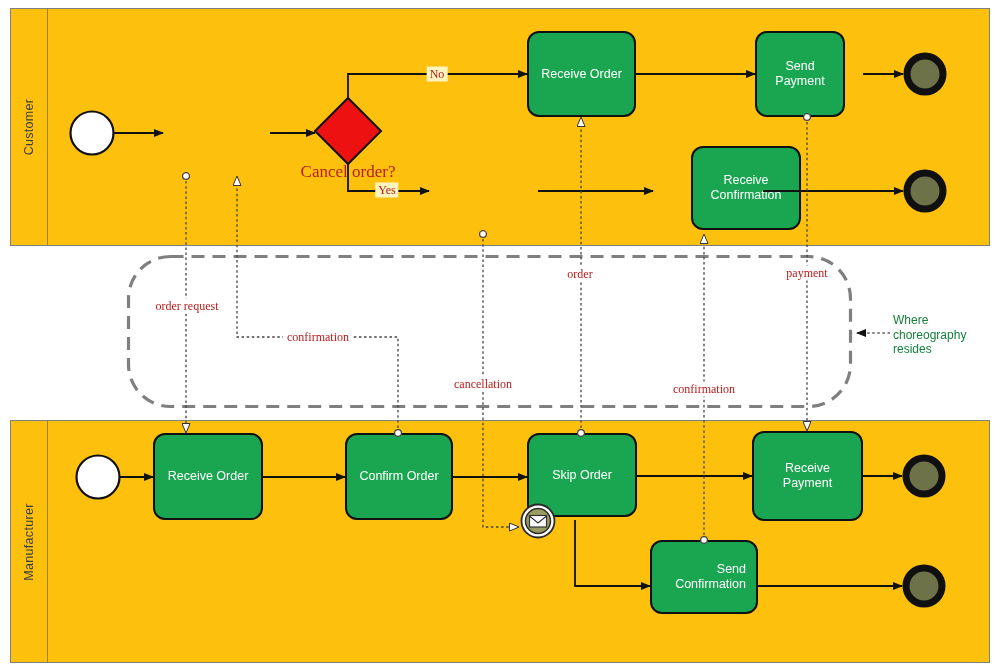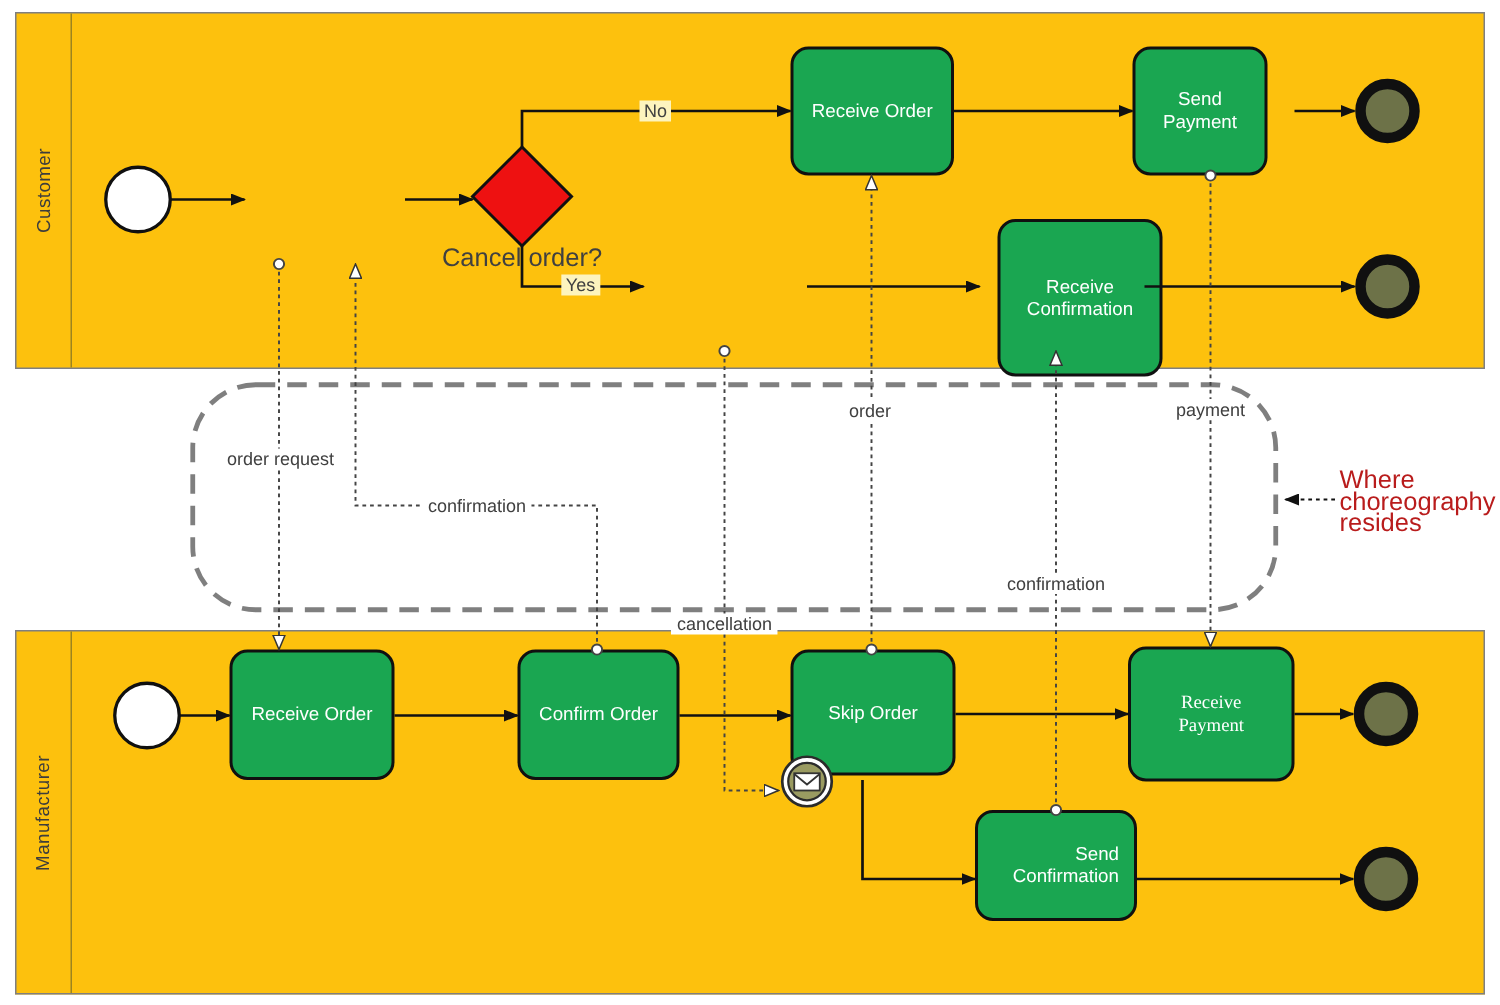--- a/index.html
+++ b/index.html
@@ -14,25 +14,25 @@
 
   
   .task{position:absolute;background:#1AA651;border:2px solid #101010;border-radius:12px;
         color:#ffffff;display:flex;align-items:center;justify-content:center;text-align:center;
         font-size:12.5px;line-height:15px;padding:12px 10px;box-sizing:border-box;z-index:2;}
 
   
   #wires{position:absolute;left:0;top:0;z-index:5;pointer-events:none;}
 
   
-  .lbl{position:absolute;transform:translate(-50%,-50%);font-size:12px;color:#404040;
-       white-space:nowrap;z-index:6;}
+  .lbl{position:absolute;transform:translate(-50%,-50%);font-size:12px;color:#b91c1c;
+       white-space:nowrap;z-index:6;font-family:Liberation Serif, serif;}
   .badge{background:#FDF4BE;padding:0 3px;}
   .on-white{background:#ffffff;padding:0 4px;}
-  .annotation{position:absolute;font-size:17px;color:#b91c1c;line-height:14.5px;
+  .annotation{position:absolute;font-size:12px;color:#15803d;line-height:14.5px;
               white-space:pre-line;z-index:6;}
 </style>
 </head>
 <body>
 
 <div id="canvas">
 
   <div class="pool" style="left:10px;top:8px;width:980px;height:238px;">
     <div class="lane-strip">
       <span class="lane-label">Customer</span>
@@ -43,34 +43,34 @@
       <span class="lane-label">Manufacturer</span>
     </div>
   </div>
 
   <div class="task" style="left:527px;top:31px;width:109px;height:86px;">
     <span>Receive Order</span>
   </div>
   <div class="task" style="left:755px;top:31px;width:90px;height:86px;">
     <span>Send Payment</span>
   </div>
-  <div class="task" style="left:665px;top:146px;width:110px;height:105px;">
+  <div class="task" style="left:691px;top:146px;width:110px;height:84px;">
     <span>Receive Confirmation</span>
   </div>
 
   <div class="task" style="left:153px;top:433px;width:110px;height:87px;">
     <span>Receive Order</span>
   </div>
   <div class="task" style="left:345px;top:433px;width:108px;height:87px;">
     <span>Confirm Order</span>
   </div>
   <div class="task" style="left:527px;top:433px;width:110px;height:84px;">
     <span>Skip Order</span>
   </div>
-  <div class="task" style="left:752px;top:431px;width:111px;height:90px;font-family:Liberation Serif, serif;">
+  <div class="task" style="left:752px;top:431px;width:111px;height:90px;">
     <span>Receive Payment</span>
   </div>
   <div class="task" style="left:650px;top:540px;width:108px;height:74px;text-align:right;">
     <span>Send Confirmation</span>
   </div>
 
   <svg id="wires" width="1000" height="670" viewBox="0 0 1000 670">
     <defs>
       <marker id="mArrow" markerUnits="userSpaceOnUse" markerWidth="10" markerHeight="8" refX="9" refY="4" orient="auto">
         <path d="M0,0 L10,4 L0,8 Z" fill="#111"></path>
@@ -135,20 +135,20 @@
   </svg>
 
   <div class="lbl" style="left:348px;top:172px;font-size:17px;text-align:right;">Cancel order?</div>
   <div class="lbl badge" style="left:437px;top:74px;">No</div>
   <div class="lbl badge" style="left:387px;top:190px;">Yes</div>
 
   <div class="lbl on-white" style="left:187px;top:306px;">order request</div>
   <div class="lbl on-white" style="left:318px;top:337px;">confirmation</div>
   <div class="lbl on-white" style="left:580px;top:274px;">order</div>
   <div class="lbl on-white" style="left:807px;top:273px;">payment</div>
-  <div class="lbl on-white" style="left:483px;top:384px;margin-top:32px;">cancellation</div>
+  <div class="lbl on-white" style="left:483px;top:384px;">cancellation</div>
   <div class="lbl on-white" style="left:704px;top:389px;">confirmation</div>
 
   <div class="annotation" style="left:893px;top:313px;width:95px;">Where
 choreography
 resides</div>
 
 </div>
 
 </body></html>

